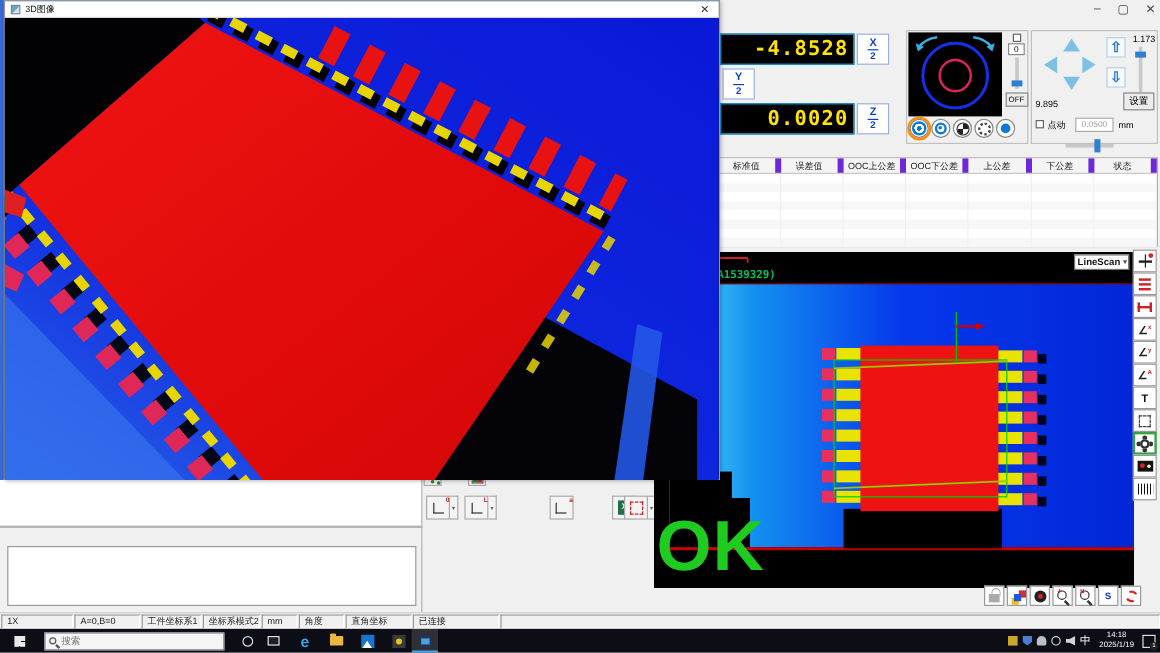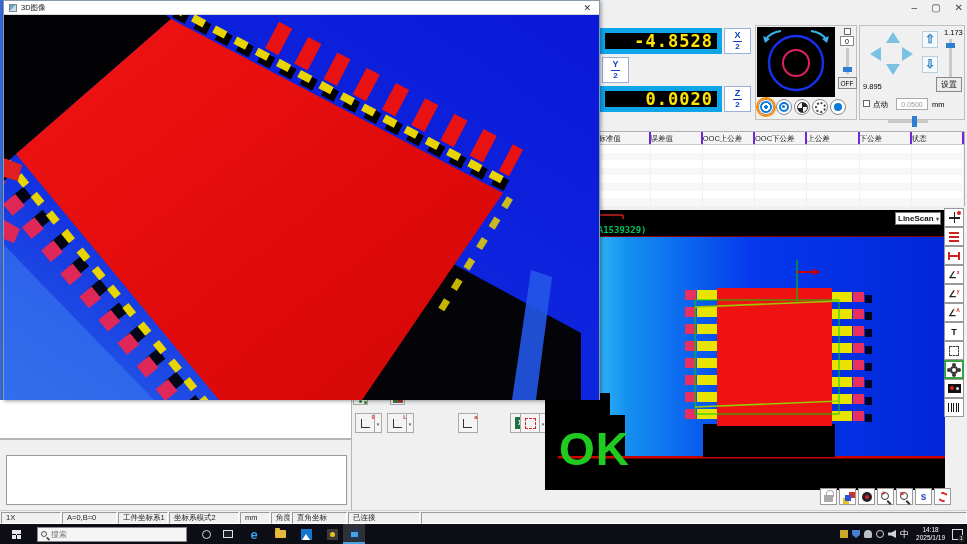--- a/index.html
+++ b/index.html
@@ -7,23 +7,23 @@
   .abs { position:absolute; }
   #stage { position:relative; width:967px; height:544px; background:#f0f0f0; }
 
   
   .win-controls { top:2px; right:4px; display:flex; gap:14px; color:#444; font-size:10px; z-index:2; }
   .win-controls span { cursor:default; }
 
   
   .dro-panel { left:600px; top:28px; width:158px; z-index:1; }
   .dro-row { display:flex; margin-bottom:3px; height:26px; }
-  .dro-display { width:122px; background:var(--c-droBg,#000); color:var(--c-droText,#ffe208);
+  .dro-display { width:112px; background:var(--c-droBg,#000); color:var(--c-droText,#ffe208);
     font-family:"DejaVu Sans Mono",monospace; font-weight:bold; font-size:17px;
-    display:flex; align-items:center; justify-content:flex-end; padding-right:4px; letter-spacing:1px; border:5px solid #0ea5e9; }
+    display:flex; align-items:center; justify-content:flex-end; padding-right:4px; letter-spacing:1px; border:1px solid #0ea5e9; }
   .axis-btn { width:27px; margin-left:2px; background:#fff; border:1px solid #9ab0d8; display:flex; align-items:center; justify-content:center; }
   .frac { display:flex; flex-direction:column; align-items:center; color:#1040c0; font-weight:bold; line-height:1; }
   .frac .num { font-size:9px; }
   .frac .bar { width:9px; height:1px; background:#1040c0; margin:1px 0; }
   .frac .den { font-size:8px; }
 
   
   .joy-panel { left:755px; top:25px; width:102px; height:95px; border:1px solid #c0c0c0; background:#f0f0f0; z-index:1; }
   .joy-box { left:1px; top:1px; width:78px; height:70px; background:#000; }
   .joy-side { left:81px; top:1px; width:20px; height:70px; display:flex; flex-direction:column; align-items:center; }
@@ -52,31 +52,31 @@
   .blockarrow { width:16px; height:17px; border:1px solid #b8cfe0; background:#f4f9fc; color:#2d7fc0; font-size:12px; font-weight:bold; text-align:center; line-height:15px; }
   .htrack { width:40px; height:3px; background:#c8c8c8; position:relative; top:4px; }
   .hhandle { position:absolute; top:-4px; width:5px; height:11px; background:#2e7fd1; }
   .cfg-btn { width:26px; height:15px; background:#ececec; border:1px solid #888; font-size:8px; text-align:center; line-height:13px; }
   .minifield { width:32px; height:12px; border:1px solid #aaa; background:#fff; color:#999; font-size:7px; text-align:center; line-height:11px; }
 
   
   .ref-row { left:545px; top:119px; width:420px; height:12px; text-align:center; font-size:8.5px; font-weight:bold; color:#111; z-index:1; }
   .meas-table { left:545px; top:131px; width:420px; height:75px; background:#fff; border:1px solid #b0b0b0; z-index:1; }
   .thead { display:flex; height:13px; background:#f4f4f4; border-bottom:1px solid #c8c8c8; }
-  .thead div { flex:1; font-size:7.5px; color:#222; text-align:left; line-height:13px; border-right:2px solid #6d28d9; overflow:hidden; white-space:nowrap; }
+  .thead div { flex:1; font-size:7.5px; color:#222; text-align:center; line-height:13px; border-right:5px solid #6d28d9; overflow:hidden; white-space:nowrap; }
   .trow { display:flex; height:7.6px; }
   .trow:nth-child(even) { background:#f7f7f7; }
   .tcell { flex:1; border-right:1px solid #f0f0f0; }
 
   
   .camera-panel { left:545px; top:210px; width:400px; height:280px; background:#000; z-index:1; }
   .cam-annotation { left:4px; top:15px; font-size:9px; font-weight:bold; color:var(--c-annotGreen,#00c060); font-family:"DejaVu Sans Mono",monospace; }
   .cam-mode { right:4px; top:2px; width:46px; height:13px; background:#fff; border:1px solid #777; font-size:8px; font-weight:bold; line-height:12px; padding-left:2px; color:#111; }
   .cam-mode .caret { float:right; font-size:6px; color:#555; margin-right:1px; }
-  .cam-ok { left:2px; top:216px; font-size:46px; font-weight:bold; color:var(--c-okGreen,#1ecb1e); line-height:1; letter-spacing:1px;margin-left:12px; }
+  .cam-ok { left:2px; top:216px; font-size:59px; font-weight:bold; color:var(--c-okGreen,#1ecb1e); line-height:1; letter-spacing:1px; }
 
   
   .right-toolbar { left:944px; top:208px; width:21px; z-index:1; display:flex; flex-direction:column; }
   .vtb { width:20px; height:19px; background:#fff; border:1px solid #999; margin-bottom:0; display:flex; align-items:center; justify-content:center; position:relative; font-size:9px; }
   .vtb.sel { border:2px solid #3aa048; }
   .ang { font-size:9px; color:#222; font-weight:bold; }
   .ang sup { color:#c22; font-size:5px; }
   .redlines { width:10px; height:2px; background:#c22; box-shadow:0 4px 0 #c22,0 -4px 0 #c22; }
   .distline { width:12px; height:2px; background:#c22; position:relative; }
   .distline::before,.distline::after { content:""; position:absolute; top:-3px; width:2px; height:8px; background:#c22; }
@@ -583,23 +583,23 @@
 
   <div class="abs left-white"></div>
   <div class="abs left-gray">
     <div class="abs left-listbox"></div>
   </div>
 
   <div class="abs status-bar">
     <div class="sseg" style="width:60px">1X</div>
     <div class="sseg" style="width:55px">A=0,B=0</div>
     <div class="sseg" style="width:50px">工件坐标系1</div>
-    <div class="sseg" style="width:70px">坐标系模式2</div>
+    <div class="sseg" style="width:48px">坐标系模式2</div>
     <div class="sseg" style="width:30px">mm</div>
-    <div class="sseg" style="width:20px">角度</div>
+    <div class="sseg" style="width:38px">角度</div>
     <div class="sseg" style="width:55px">直角坐标</div>
     <div class="sseg" style="width:72px">已连接</div>
     <div class="sseg" style="flex:1"></div>
   </div>
 
   <div class="abs taskbar">
     <div class="start-gl"></div>
     <div class="tb-search">
       <div class="mag-sm"></div>
       <input placeholder="搜索" style="">

